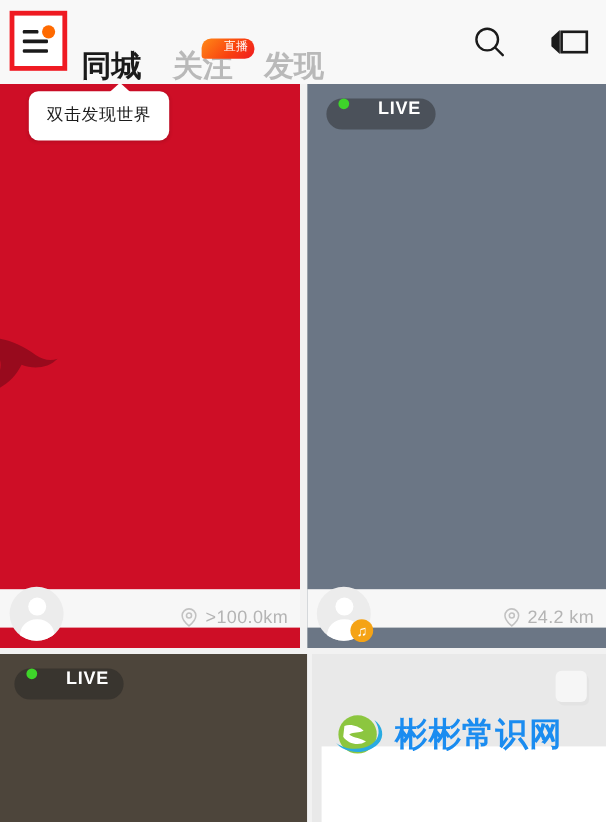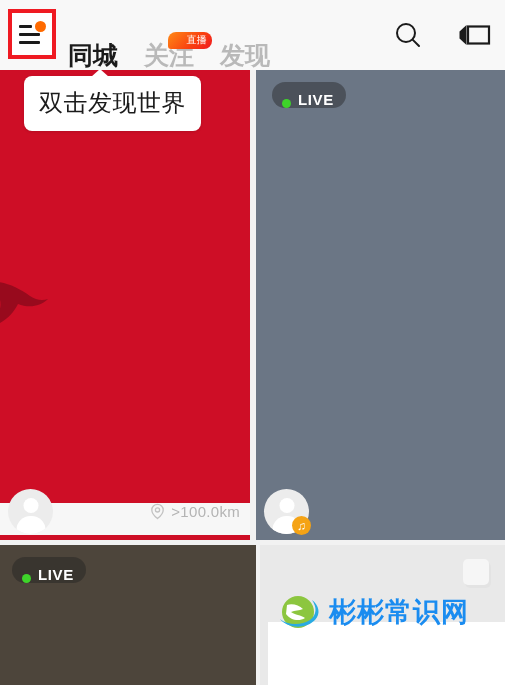--- a/index.html
+++ b/index.html
@@ -164,26 +164,26 @@
     left: -18px;
     top: 200px;
     width: 70px;
     height: 60px;
     opacity: 0.85;
   }
 
   
   .card-footer {
     position: absolute;
-    left: 0; bottom: 5px;
+    left: 0; bottom: 17px;
     width: 100%;
     height: 32px;
     background: #f7f7f7;
     display: flex;
-    align-items: flex-start;
+    align-items: flex-end;
     justify-content: flex-end;
     box-sizing: border-box;
     padding-right: 10px;
     margin-top: 12px;
   }
   .distance {
     display: flex;
     align-items: center;
     gap: 5px;
     color: #b4b4b4;
@@ -230,22 +230,22 @@
     justify-content: center;
     color: #ffffff;
     font-size: 12px;
     line-height: 1;
   }
 
   
   .live-pill {
     position: absolute;
     display: inline-flex;
-    align-items: flex-end;
-    gap: 7px;
+    align-items: flex-start;
+    gap: 24px;
     height: 26px;
     padding: 0 12px 0 10px;
     border-radius: 13px;
     background: rgba(30,30,30,0.42);
     color: #ffffff;
     font-size: 15px;
     font-weight: 700;
     letter-spacing: 0.6px;
     z-index: 3;
   }
@@ -270,21 +270,21 @@
   }
 
   
   .tooltip {
     position: absolute;
     left: 24px;
     top: 76px;
     background: #ffffff;
     border-radius: 8px;
     padding: 11px 15px 12px 15px;
-    font-size: 24px;
+    font-size: 14px;
     color: #1b1b1b;
     letter-spacing: 0.5px;
     box-shadow: 0 1px 3px rgba(0,0,0,0.12);
     z-index: 20;
     white-space: nowrap;
   }
   .tooltip:after {
     content: "";
     position: absolute;
     left: 67px;
@@ -389,20 +389,29 @@
         <span class="head"></span>
         <span class="body"></span>
       </div>
     </div>
 
     <div class="card card-b">
       <div class="media media-b"></div>
       <div class="live-pill live-b">
         <span class="live-dot"></span>
         <span>LIVE</span>
+      </div>
+      <div class="card-footer">
+        <div class="distance">
+          <svg width="17" height="17" viewBox="0 0 17 17">
+            <path d="M8.5 1.4 C5.3 1.4 2.8 3.9 2.8 7 C2.8 11.1 8.5 15.6 8.5 15.6 C8.5 15.6 14.2 11.1 14.2 7 C14.2 3.9 11.7 1.4 8.5 1.4 Z" fill="none" stroke="#c2c2c2" stroke-width="1.3"></path>
+            <circle cx="8.5" cy="6.9" r="2.1" fill="none" stroke="#c2c2c2" stroke-width="1.3"></circle>
+          </svg>
+          <span>24.2 km</span>
+        </div>
       </div>
       <div class="avatar">
         <span class="head"></span>
         <span class="body"></span>
       </div>
       <div class="avatar-badge">♫</div>
     </div>
 
     <div class="card card-c">
       <div class="media media-c"></div>

